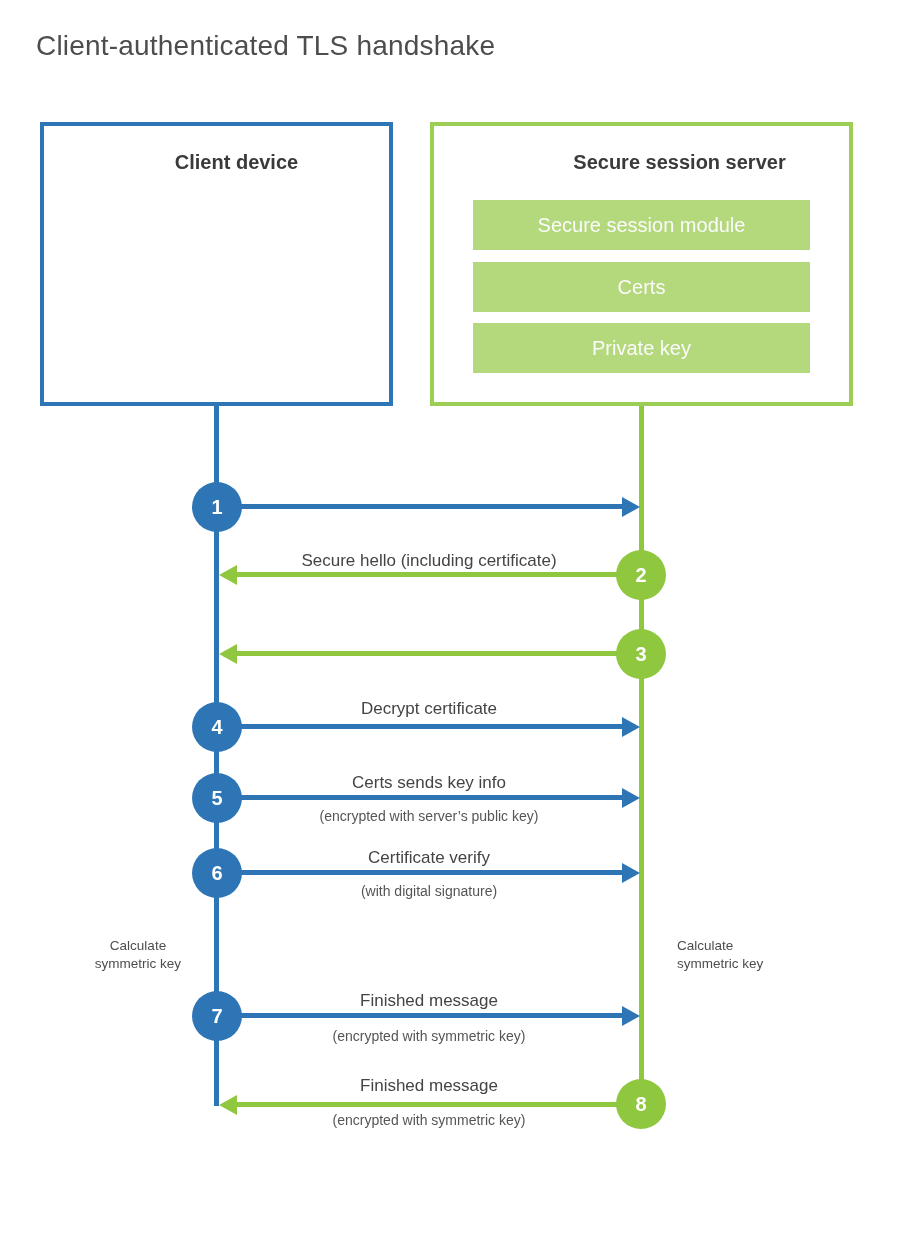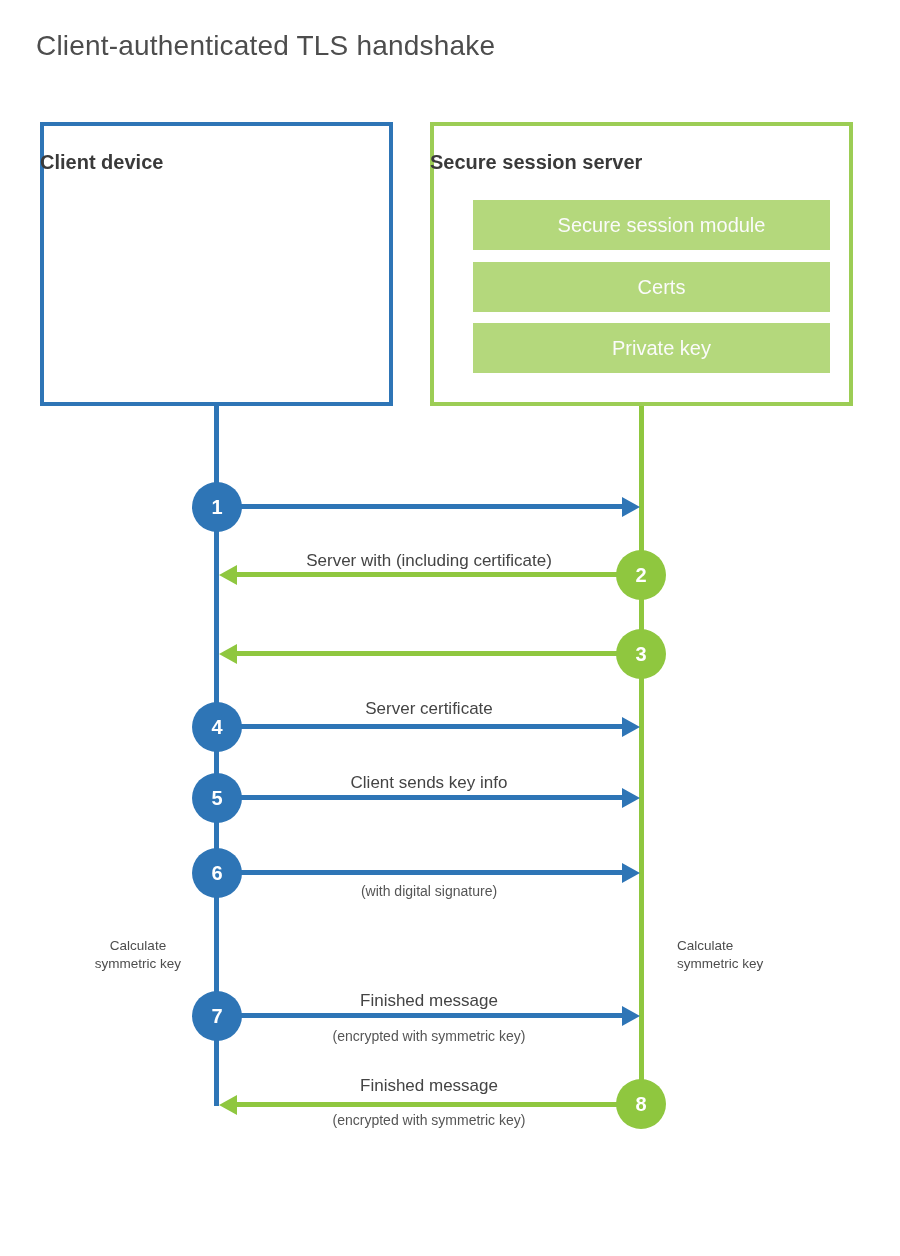--- a/index.html
+++ b/index.html
@@ -7,31 +7,31 @@
     position:relative;width:900px;height:1256px;background:#ffffff;overflow:hidden;
     font-family:"Liberation Sans","DejaVu Sans",sans-serif;
   }
   .abs{position:absolute;}
   
   #page-title{left:36px;top:30px;font-size:28px;font-weight:300;color:#4d4d4d;letter-spacing:.2px;}
   
   .actor-box{box-sizing:border-box;background:#ffffff;}
   #client-box{left:40px;top:122px;width:353px;height:284px;border:4px solid #2e75b6;}
   #server-box{left:430px;top:122px;width:423px;height:284px;border:4px solid #9ccd55;}
-  .actor-title{font-size:20px;font-weight:700;color:#3a3a3a;text-align:left;line-height:24px;}
+  .actor-title{font-size:20px;font-weight:700;color:#3a3a3a;text-align:center;line-height:24px;padding-left:20px;}
   #client-title{left:40px;top:150px;width:353px;}
   #server-title{left:430px;top:150px;width:459px;}
   #client-app{
     left:78px;top:200px;width:277px;height:175px;background:#5b9bd5;color:#fbfbfb;
     display:flex;align-items:center;justify-content:center;text-align:center;
     font-size:20px;line-height:30px;white-space:pre-line;
   }
   .server-bar{
     left:473px;width:337px;height:50px;background:#b4d87c;color:#fbfbfb;
-    font-size:20px;line-height:50px;text-align:center;padding-left:20px;
+    font-size:20px;line-height:50px;text-align:center;
   }
   #server-bar-0{top:200px;}
   #server-bar-1{top:262px;}
   #server-bar-2{top:323px;}
   
   .lifeline{width:5px;z-index:1;}
   #client-lifeline{left:214px;top:406px;height:700px;background:#2e75b6;}
   #server-lifeline{left:639px;top:406px;height:700px;background:#8fc73f;}
   
   .circle{
@@ -72,39 +72,41 @@
   <div class="abs server-bar" id="server-bar-2">Private key</div>
   <div class="abs server-bar" id="server-bar-1">Certs</div>
 
   <div class="abs lifeline" id="client-lifeline"></div>
   <div class="abs lifeline" id="server-lifeline"></div>
 
   <div class="abs shaft blue" style="left:217px;top:504px;width:405px"></div>
   <div class="abs head right" style="left:622px;top:497px"></div>
   <div class="abs circle blue" style="left:192px;top:482px">1</div>
 
-  <div class="abs msg" style="top:550px">Server with (including certificate)</div>
+  <div class="abs msg" style="top:550px">Secure hello (including certificate)</div>
   <div class="abs shaft green" style="left:237px;top:572px;width:404px"></div>
   <div class="abs head left" style="left:219px;top:565px"></div>
   <div class="abs circle green" style="left:616px;top:550px">2</div>
 
   <div class="abs shaft green" style="left:237px;top:651px;width:404px"></div>
   <div class="abs head left" style="left:219px;top:644px"></div>
   <div class="abs circle green" style="left:616px;top:629px">3</div>
 
-  <div class="abs msg" style="top:698px">Server certificate</div>
+  <div class="abs msg" style="top:698px">Decrypt certificate</div>
   <div class="abs shaft blue" style="left:217px;top:724px;width:405px"></div>
   <div class="abs head right" style="left:622px;top:717px"></div>
   <div class="abs circle blue" style="left:192px;top:702px">4</div>
 
-  <div class="abs msg" style="top:772px">Client sends key info</div>
+  <div class="abs msg" style="top:772px">Certs sends key info</div>
   <div class="abs shaft blue" style="left:217px;top:795px;width:405px"></div>
   <div class="abs head right" style="left:622px;top:788px"></div>
   <div class="abs circle blue" style="left:192px;top:773px">5</div>
+  <div class="abs sub" style="top:808px">(encrypted with server’s public key)</div>
 
+  <div class="abs msg" style="top:847px">Certificate verify</div>
   <div class="abs shaft blue" style="left:217px;top:870px;width:405px"></div>
   <div class="abs head right" style="left:622px;top:863px"></div>
   <div class="abs circle blue" style="left:192px;top:848px">6</div>
   <div class="abs sub" style="top:883px">(with digital signature)</div>
 
   <div class="abs note" id="calc-left">Calculate
 symmetric key</div>
   <div class="abs note" id="calc-right">Calculate
 symmetric key</div>
 

